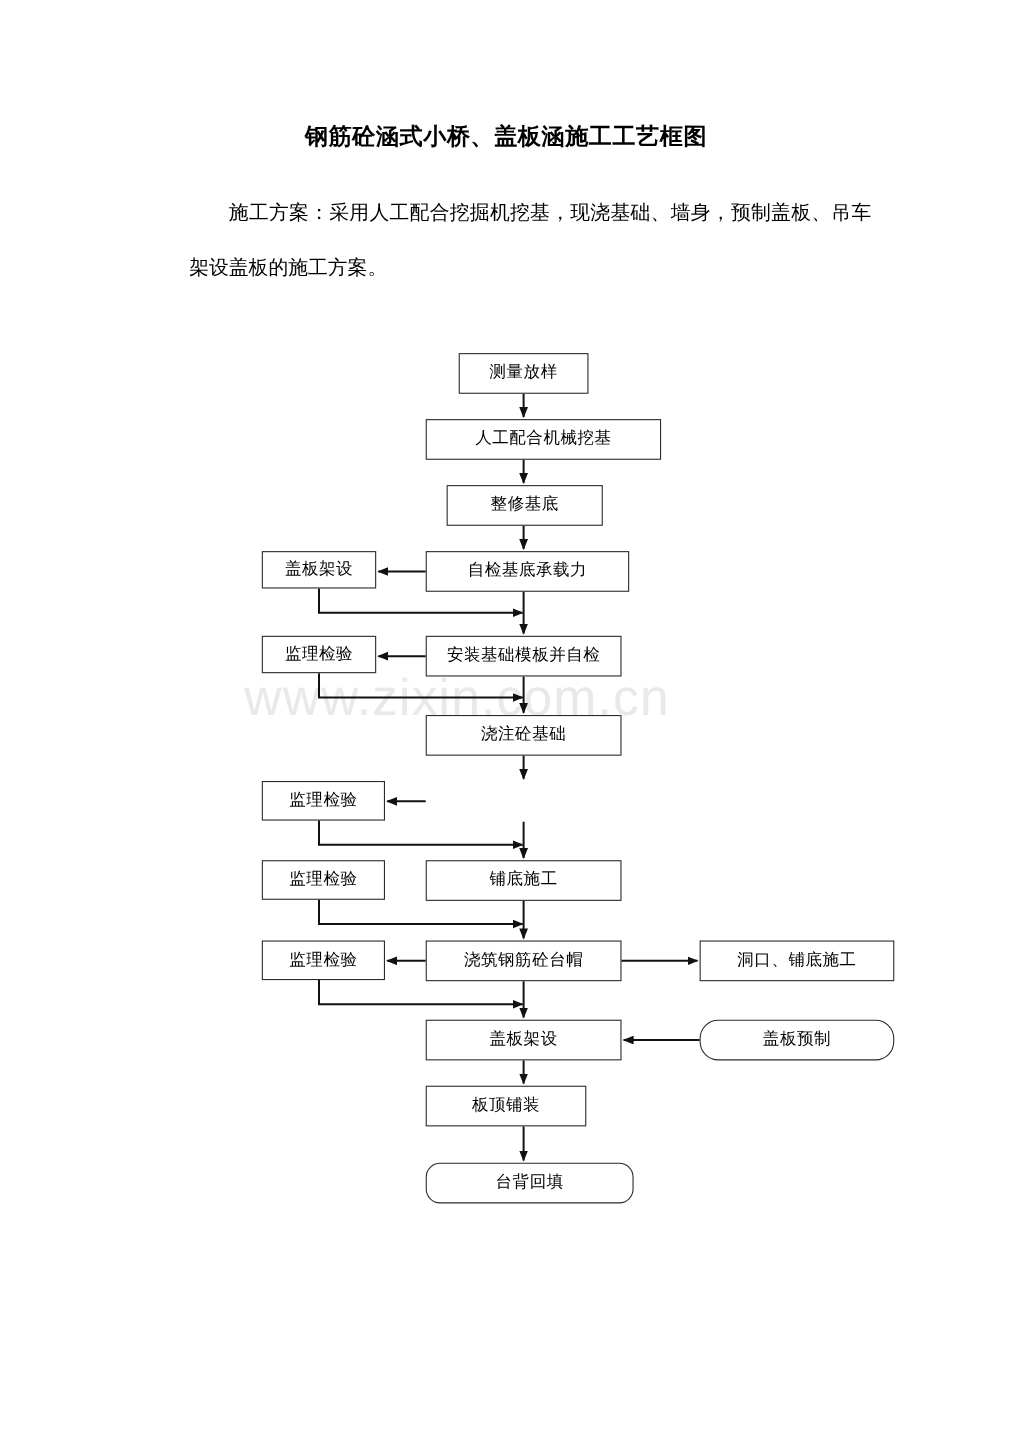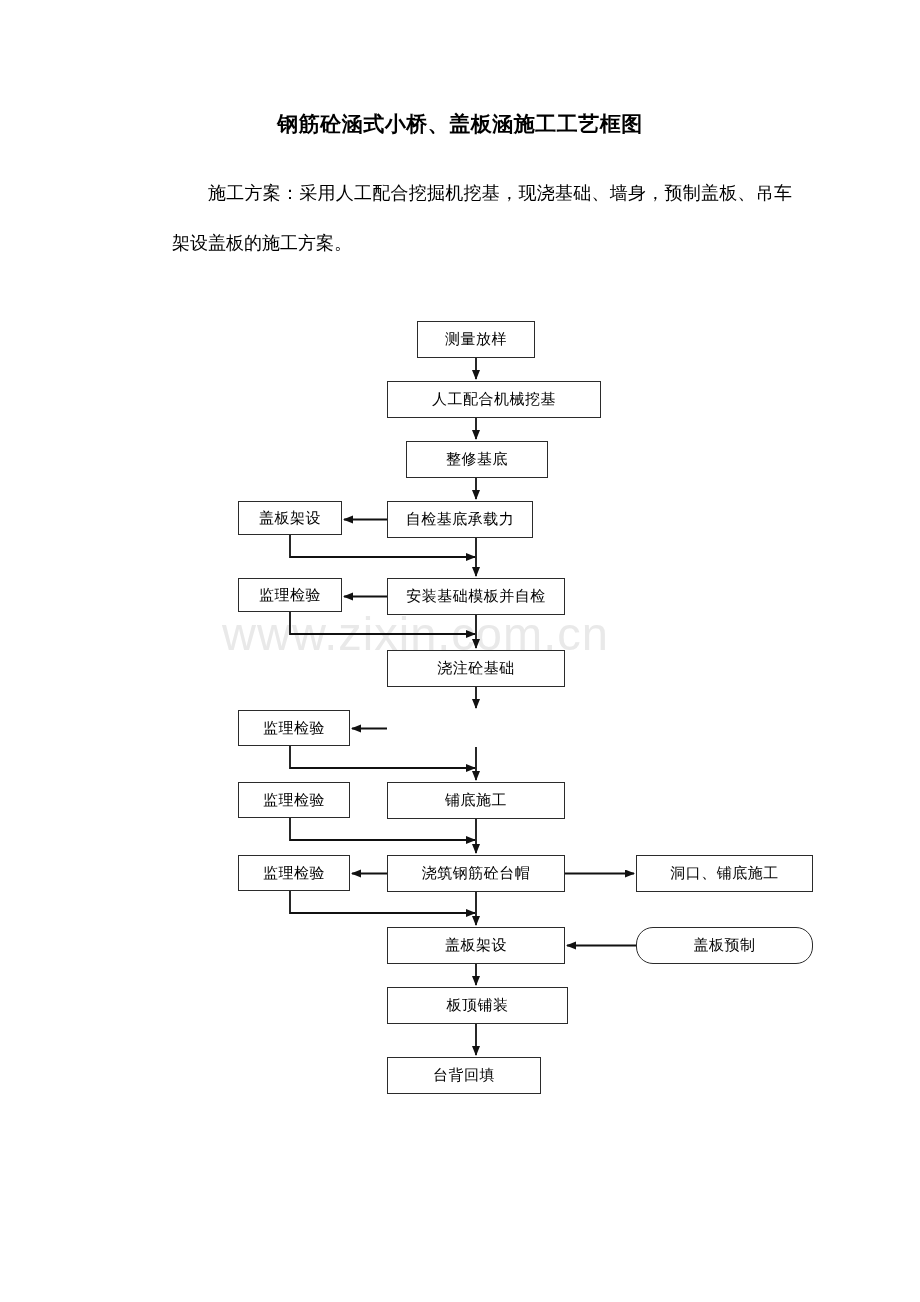--- a/index.html
+++ b/index.html
@@ -139,42 +139,42 @@
     </svg>
   <div class="node" style="left: 401px; top: 321px; width: 118px; height: 37px;">
         <span>测量放样</span>
       </div>
       <div class="node" style="left: 371px; top: 381px; width: 214px; height: 37px;">
         <span>人工配合机械挖基</span>
       </div>
       <div class="node" style="left: 390px; top: 441px; width: 142px; height: 37px;">
         <span>整修基底</span>
       </div>
-      <div class="node" style="left: 371px; top: 501px; width: 146px; height: 37px;">
+      <div class="node" style="left: 371px; top: 501px; width: 185px; height: 37px;">
         <span>自检基底承载力</span>
       </div>
       <div class="node" style="left: 371px; top: 578px; width: 178px; height: 37px;">
         <span>安装基础模板并自检</span>
       </div>
       <div class="node" style="left: 371px; top: 650px; width: 178px; height: 37px;">
         <span>浇注砼基础</span>
       </div>
       <div class="node" style="left: 371px; top: 782px; width: 178px; height: 37px;">
         <span>铺底施工</span>
       </div>
       <div class="node" style="left: 371px; top: 855px; width: 178px; height: 37px; text-align: right;">
         <span>浇筑钢筋砼台帽</span>
       </div>
       <div class="node" style="left: 371px; top: 927px; width: 178px; height: 37px; text-align: center;">
         <span>盖板架设</span>
       </div>
-      <div class="node" style="left: 371px; top: 987px; width: 181px; height: 37px;">
+      <div class="node" style="left: 371px; top: 987px; width: 146px; height: 37px;">
         <span>板顶铺装</span>
       </div>
-      <div class="node" style="left: 371px; top: 1057px; width: 154px; height: 37px;">
+      <div class="node" style="left: 371px; top: 1057px; width: 189px; height: 37px; border-radius: 13px;">
         <span>台背回填</span>
       </div>
       <div class="node" style="left: 222px; top: 501px; width: 104px; height: 34px;">
         <span>盖板架设</span>
       </div>
       <div class="node" style="left: 222px; top: 578px; width: 104px; height: 34px;">
         <span>监理检验</span>
       </div>
       <div class="node" style="left: 222px; top: 710px; width: 112px; height: 36px;">
         <span>监理检验</span>

